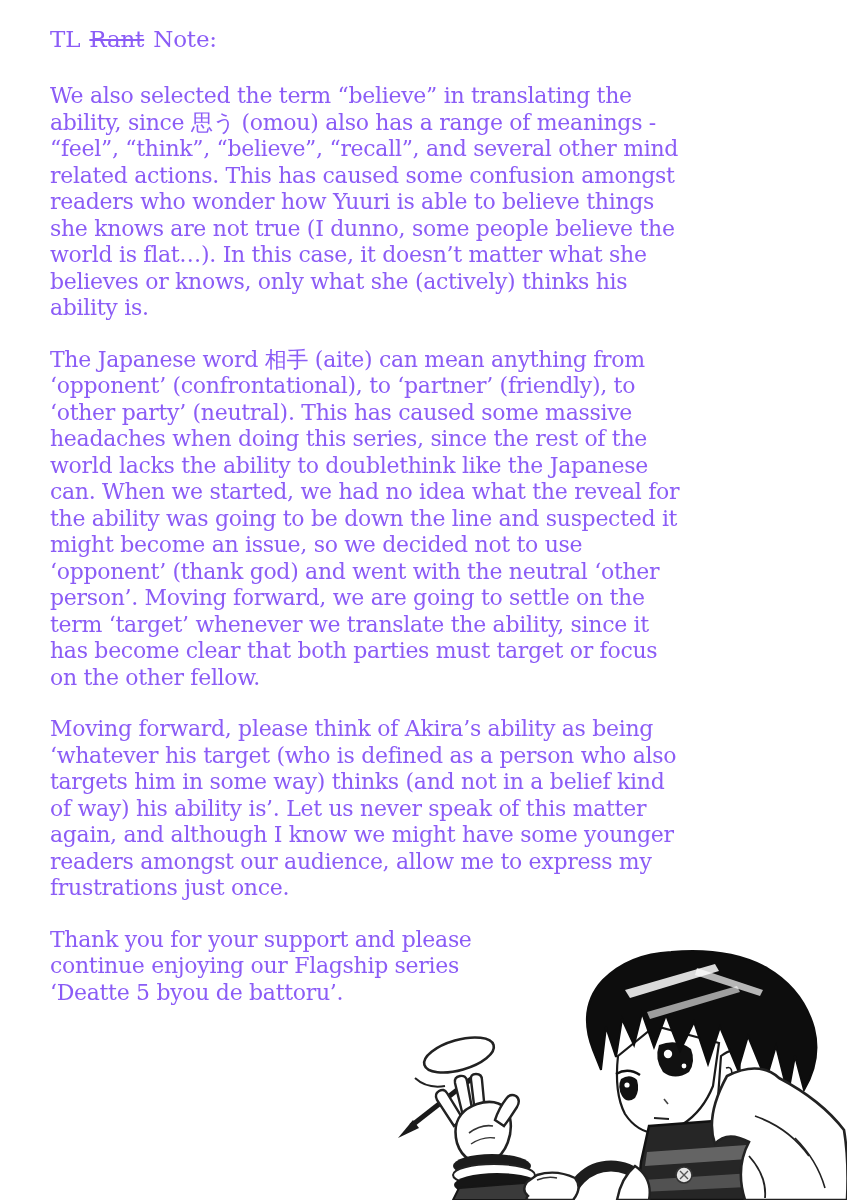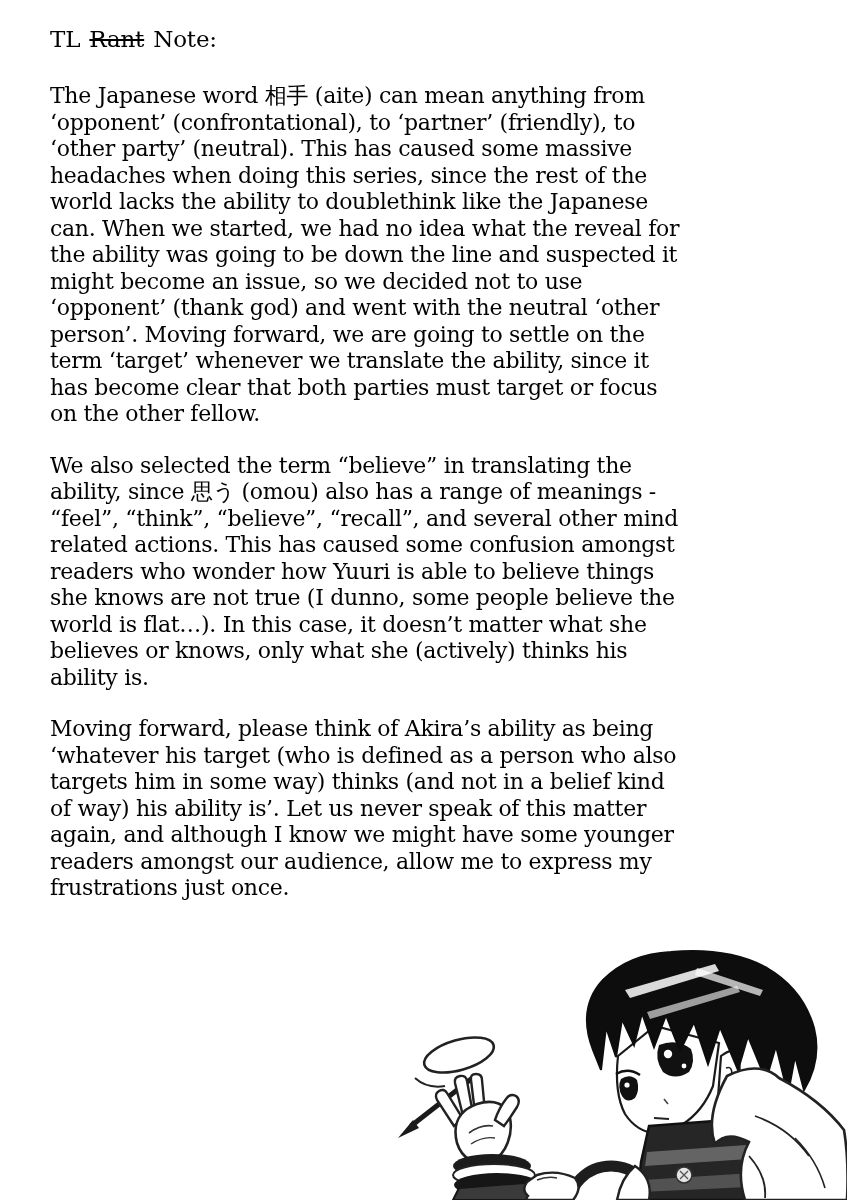--- a/index.html
+++ b/index.html
@@ -3,21 +3,21 @@
 <meta charset="utf-8">
 <style>
   html, body { margin: 0; padding: 0; background: #ffffff; }
   .page {
     position: relative;
     width: 847px;
     height: 1200px;
     background: #ffffff;
     overflow: hidden;
     font-family: "DejaVu Serif", "Liberation Serif", serif;
-    color: #000000;
+    color: #8b5cf6;
   }
   .text-col {
     position: absolute;
     left: 50px;
     top: 26px;
     width: 762px;
   }
   .page-title {
     font-size: 23px;
     font-weight: 400;
@@ -49,49 +49,52 @@
   }
 </style>
 </head>
 <body>
 
 <div class="page">
 
   <div class="text-col">
     <h1 class="page-title"><span>TL</span> <span class="struck">Rant</span> <span>Note:</span></h1>
 
+    <p class="para">We also selected the term “believe” in translating the
+ability, since 思う (omou) also has a range of meanings -
+“feel”, “think”, “believe”, “recall”, and several other mind
+related actions. This has caused some confusion amongst
+readers who wonder how Yuuri is able to believe things
+she knows are not true (I dunno, some people believe the
+world is flat…). In this case, it doesn’t matter what she
+believes or knows, only what she (actively) thinks his
+ability is.</p>
     <p class="para">The Japanese word 相手 (aite) can mean anything from
 ‘opponent’ (confrontational), to ‘partner’ (friendly), to
 ‘other party’ (neutral). This has caused some massive
 headaches when doing this series, since the rest of the
 world lacks the ability to doublethink like the Japanese
 can. When we started, we had no idea what the reveal for
 the ability was going to be down the line and suspected it
 might become an issue, so we decided not to use
 ‘opponent’ (thank god) and went with the neutral ‘other
 person’. Moving forward, we are going to settle on the
 term ‘target’ whenever we translate the ability, since it
 has become clear that both parties must target or focus
 on the other fellow.</p>
-    <p class="para">We also selected the term “believe” in translating the
-ability, since 思う (omou) also has a range of meanings -
-“feel”, “think”, “believe”, “recall”, and several other mind
-related actions. This has caused some confusion amongst
-readers who wonder how Yuuri is able to believe things
-she knows are not true (I dunno, some people believe the
-world is flat…). In this case, it doesn’t matter what she
-believes or knows, only what she (actively) thinks his
-ability is.</p>
     <p class="para">Moving forward, please think of Akira’s ability as being
 ‘whatever his target (who is defined as a person who also
 targets him in some way) thinks (and not in a belief kind
 of way) his ability is’. Let us never speak of this matter
 again, and although I know we might have some younger
 readers amongst our audience, allow me to express my
 frustrations just once.</p>
+    <p class="para">Thank you for your support and please
+continue enjoying our Flagship series
+‘Deatte 5 byou de battoru’.</p>
   </div>
 
   <svg class="illustration" viewBox="0 0 450 272" xmlns="http://www.w3.org/2000/svg">
 
     <g>
       <line x1="14" y1="198" x2="78" y2="148" stroke="#1a1a1a" stroke-width="5"></line>
       <path d="M16,192 L1,210 L22,200 Z" fill="#1a1a1a"></path>
       <g transform="rotate(-16 62 127)">
         <ellipse cx="62" cy="127" rx="36" ry="15" fill="#ffffff" stroke="#222222" stroke-width="2.6"></ellipse>
       </g>

